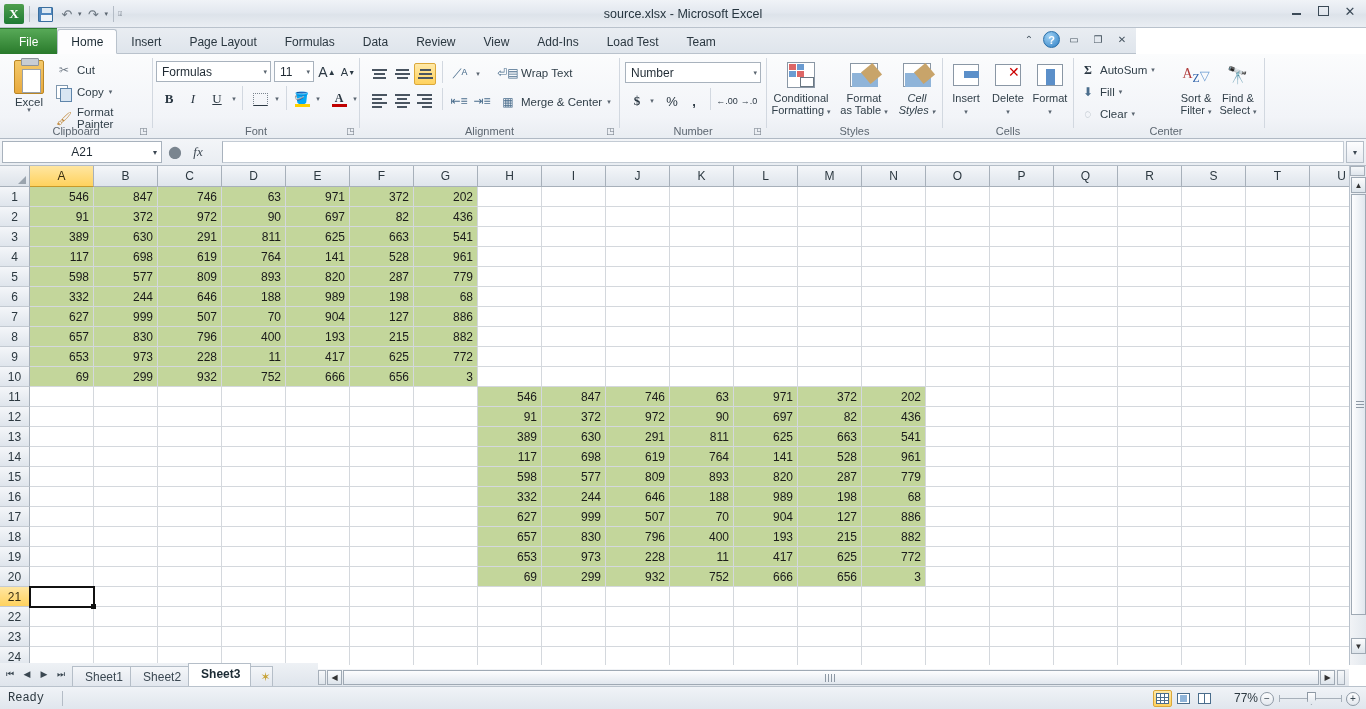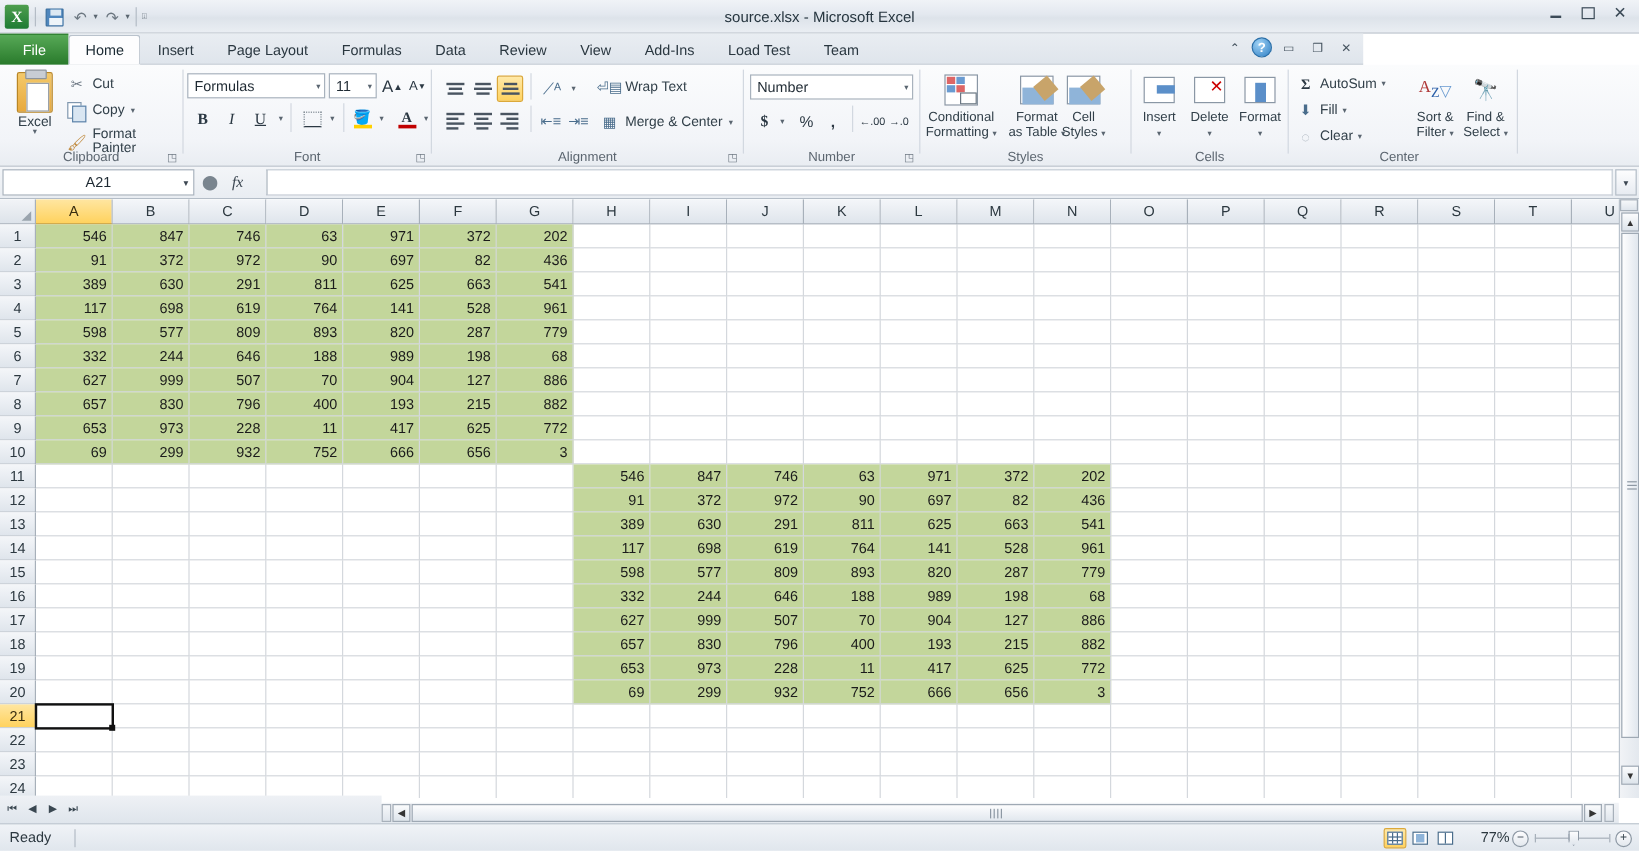--- a/index.html
+++ b/index.html
@@ -234,21 +234,21 @@
   .stab.active { background:#fff; font-weight:bold; color:#1b2a33; height:23px; line-height:21px; z-index:3;}
   .stab-new { width:26px; text-align:center; }
 
   
   .statusbar {
     position:absolute; left:0; bottom:0; width:1366px; height:23px;
     background: linear-gradient(to bottom,#f0f3f7,#e0e6ed);
     border-top:1px solid #b9c2cc;
   }
   .status-ready { position:absolute; left:8px; top:0; height:23px; line-height:23px;
-                  font-size:12px; color:#2c3840; }
+                  font-size:12px; color:#2c3840;font-family:Liberation Mono, monospace; }
   .status-sep { position:absolute; left:62px; top:4px; width:1px; height:15px; background:#b4bcc6; }
   .viewbtns { position:absolute; right:152px; top:3px; display:flex; gap:2px; }
   .vbtn { width:19px; height:17px; border:1px solid transparent; display:flex; align-items:center; justify-content:center; }
   .vbtn.on { background:linear-gradient(to bottom,#ffe9a8,#ffd25e); border:1px solid #dba83a; border-radius:2px;}
   .vb-grid { width:13px;height:11px;border:1px solid #4a6d8c; position:relative; background:#fff;}
   .vb-grid i{position:absolute;background:#4a6d8c;}
   .zoomlabel { position:absolute; right:108px; top:0; height:23px; line-height:23px; font-size:12px; color:#2c3840; }
   .zoomctl { position:absolute; right:6px; top:4px; width:100px; height:15px; display:flex; align-items:center; }
   .zoom-minus, .zoom-plus { width:14px;height:14px;border-radius:50%;border:1px solid #8d98a4;
                             display:flex;align-items:center;justify-content:center;font-size:10px;color:#3a4751;
@@ -480,21 +480,21 @@
     <div class="bigbtn" style="left:66px;top:4px;">
       <div class="bb-ic">
         <span class="gridicon" style="width:28px;height:24px;">
           <i style="left:1px;top:9px;width:26px;height:14px;background:#8fb4d9;"></i>
           <i style="left:13px;top:2px;width:15px;height:15px;background:#c8a46a;transform:rotate(-40deg);"></i>
         </span>
       </div>
       <div class="bb-lb">Format</div>
       <div class="bb-lb"><span>as Table</span> <span class="caret">▾</span></div>
     </div>
-    <div class="bigbtn" style="left:105px;top:4px;">
+    <div class="bigbtn" style="left:119px;top:4px;font-style:italic;">
       <div class="bb-ic">
         <span class="gridicon" style="width:28px;height:24px;">
           <i style="left:1px;top:9px;width:26px;height:14px;background:#8fb4d9;"></i>
           <i style="left:13px;top:2px;width:15px;height:15px;background:#c8a46a;transform:rotate(-40deg);"></i>
         </span>
       </div>
       <div class="bb-lb">Cell</div>
       <div class="bb-lb"><span>Styles</span> <span class="caret">▾</span></div>
     </div>
     <div class="rglabel">Styles</div>
@@ -1157,20 +1157,28 @@
   <div class="vs-dn" style="top:472px;">▼</div>
 </div>
 
 <div class="sheetbar">
   <div class="navbtns">
     <div class="navb">⏮</div>
     <div class="navb">◀</div>
     <div class="navb">▶</div>
     <div class="navb">⏭</div>
   </div>
+  <div class="stabs">
+    <div class="stab">Sheet1</div>
+    <div class="stab">Sheet2</div>
+    <div class="stab active">Sheet3</div>
+    <div class="stab stab-new">
+      <span style="font-size:12px;color:#c8a43a;">✶</span>
+    </div>
+  </div>
 </div>
 
 <div class="hscrollbar">
   <div class="hs-split"></div>
   <div class="hs-left" style="left:9px;">◀</div>
   <div class="hs-thumb" style="left:25px;width:976px;">
     <span class="hs-grip"><i></i><i></i><i></i><i></i></span>
   </div>
   <div class="hs-right" style="left:1002px;">▶</div>
   <div class="hs-split" style="left:1019px;"></div>

